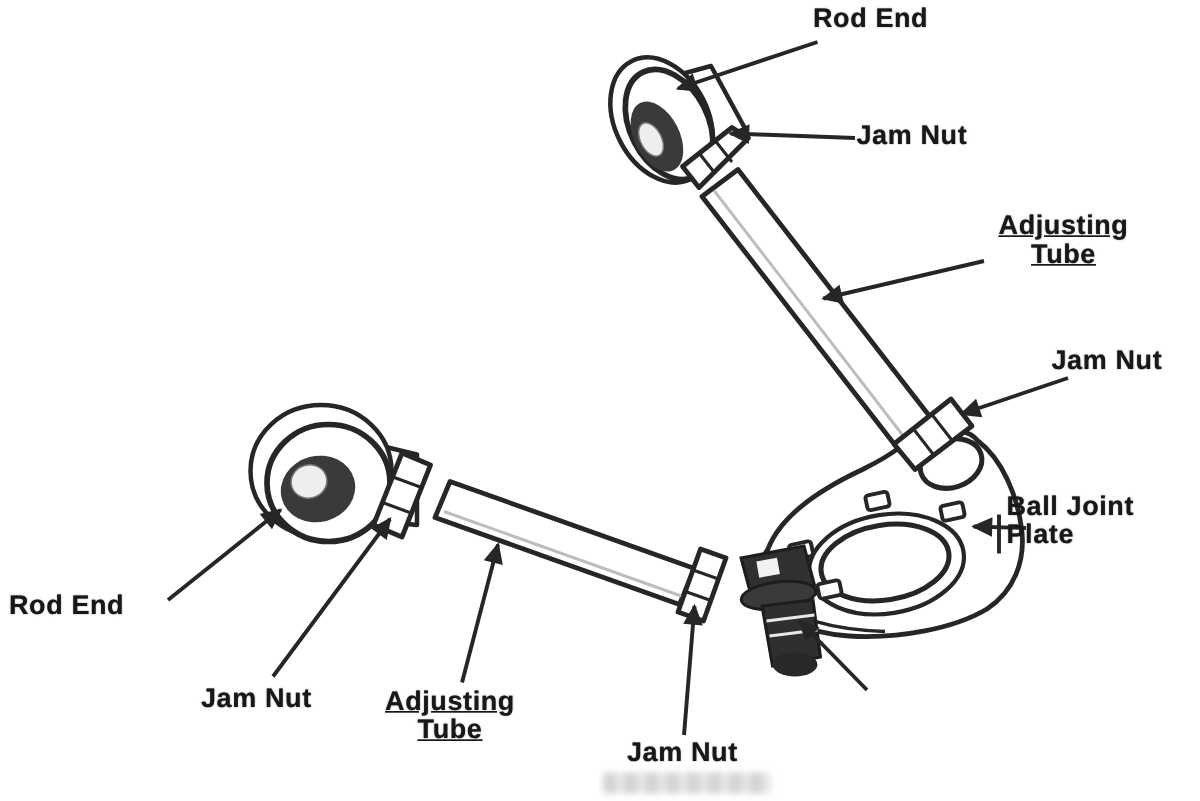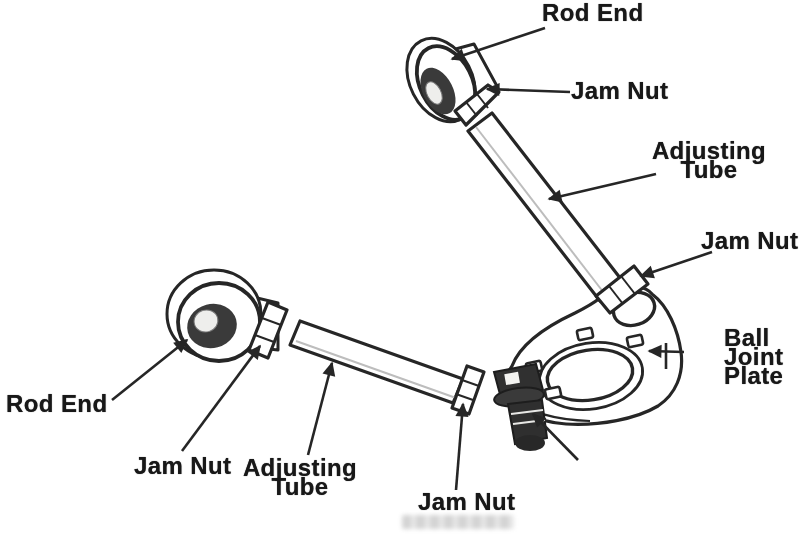--- a/index.html
+++ b/index.html
@@ -2,25 +2,25 @@
 <html><head>
 <meta charset="utf-8">
 <style>
   html,body{margin:0;padding:0;background:#fff;}
   .stage{
     position:relative;width:800px;height:534px;background:#ffffff;overflow:hidden;
     font-family:"Liberation Sans",sans-serif;
   }
   .stage svg{position:absolute;left:0;top:0;filter:blur(.3px);}
   .label{
-    position:absolute;font-weight:700;font-size:24px;line-height:19px;color:#181818;
+    position:absolute;font-weight:700;font-size:18px;line-height:19px;color:#181818;
     letter-spacing:.4px;white-space:pre-line;filter:blur(.25px);
     text-shadow:0 0 .8px rgba(25,25,25,.85);
   }
-  .label.center{text-align:center;}
+  .label.center{text-align:center;text-decoration:underline;}
   .ghost{
     position:absolute;left:402px;top:515px;width:112px;height:14px;border-radius:2px;
     background:repeating-linear-gradient(90deg,#8f8f8f 0 9px,#c2c2c2 9px 14px);
     opacity:.38;filter:blur(2.2px);
   }
 </style>
 </head>
 <body>
 
 <div class="stage">
@@ -120,21 +120,21 @@
       <line x1="182" y1="451" x2="260" y2="346" marker-end="url(#ah)"></line>
       <line x1="112" y1="400" x2="187" y2="340" marker-end="url(#ah)"></line>
     </g>
   </svg>
 
   <div class="label" style="left:542px;top:3px;">Rod End</div>
   <div class="label" style="left:571px;top:81px;">Jam Nut</div>
   <div class="label center" style="left:647px;top:141px;width:124px;">Adjusting
 Tube</div>
   <div class="label" style="left:701px;top:231px;">Jam Nut</div>
-  <div class="label" style="left:724px;top:328px;">Ball Joint
+  <div class="label" style="left:671px;top:328px;">Ball Joint
 Plate</div>
   <div class="label" style="left:418px;top:492px;">Jam Nut</div>
   <div class="label center" style="left:238px;top:458px;width:124px;">Adjusting
 Tube</div>
   <div class="label" style="left:134px;top:456px;">Jam Nut</div>
   <div class="label" style="left:6px;top:394px;">Rod End</div>
 
   <div class="ghost"></div>
 </div>
 

